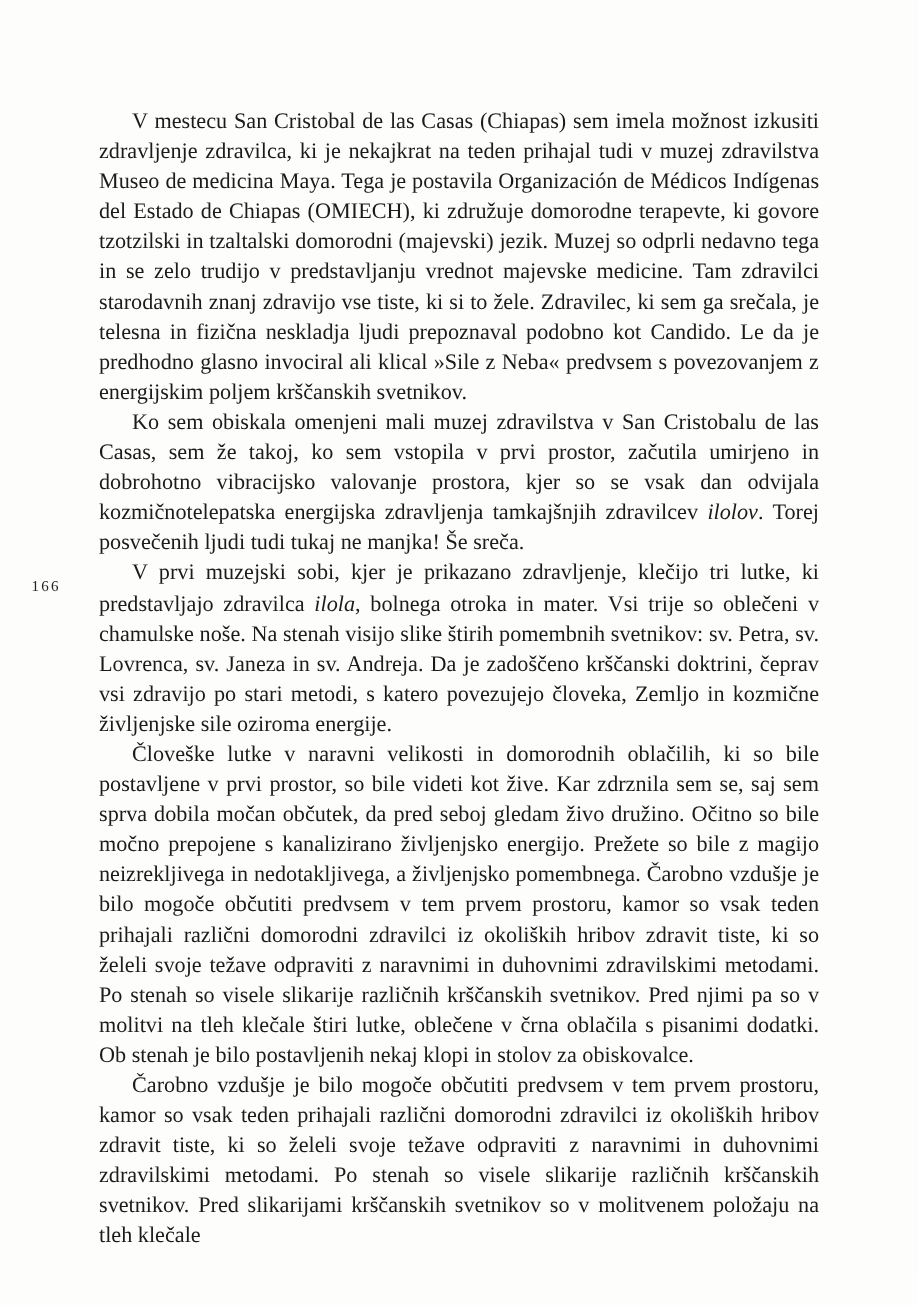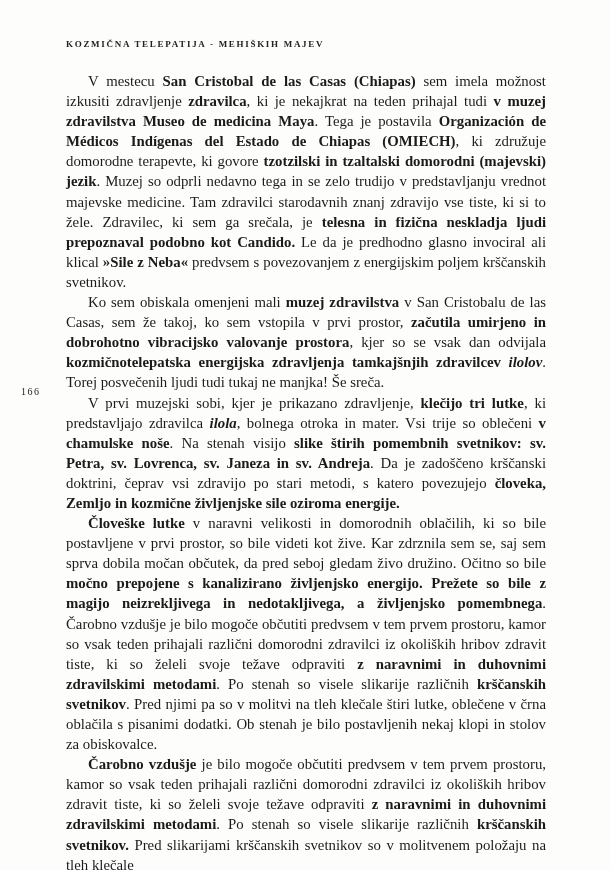--- a/index.html
+++ b/index.html
@@ -36,28 +36,27 @@
     left: 66px; top: 71px;
     width: 480px;
   }
   .text-block p {
     margin: 0;
     text-indent: 22px;
     font-size: 14.8px;
     line-height: 20.1px;
     text-align: justify;
   }
-  .bold { font-weight: bold; }
+  .bold { font-weight: normal; }
   .italic { font-style: italic; }
 </style>
 </head>
 <body>
 
 <div class="page">
-  <header class="running-head">KOZMIČNA TELEPATIJA - MEHIŠKIH MAJEV</header>
   <div class="page-number">166</div>
   <main class="text-block">
       <p><span>V mestecu </span><span class="bold">San Cristobal de las Casas (Chiapas)</span><span> sem imela možnost izkusiti zdravljenje </span><span class="bold">zdravilca</span><span>, ki je nekajkrat na teden prihajal tudi </span><span class="bold">v muzej zdravilstva Museo de medicina Maya</span><span>. Tega je postavila </span><span class="bold">Organización de Médicos Indígenas del Estado de Chiapas (OMIECH)</span><span>, ki združuje domorodne terapevte, ki govore </span><span class="bold">tzotzilski in tzaltalski domorodni (majevski) jezik</span><span>. Muzej so odprli nedavno tega in se zelo trudijo v predstavljanju vrednot majevske medicine. Tam zdravilci starodavnih znanj zdravijo vse tiste, ki si to žele. Zdravilec, ki sem ga srečala, je </span><span class="bold">telesna in fizična neskladja ljudi prepoznaval podobno kot Candido.</span><span> Le da je predhodno glasno invociral ali klical </span><span class="bold">»Sile z Neba«</span><span> predvsem s povezovanjem z energijskim poljem krščanskih svetnikov.</span></p>
       <p><span>Ko sem obiskala omenjeni mali </span><span class="bold">muzej zdravilstva</span><span> v San Cristobalu de las Casas, sem že takoj, ko sem vstopila v prvi prostor, </span><span class="bold">začutila umirjeno in dobrohotno vibracijsko valovanje prostora</span><span>, kjer so se vsak dan odvijala </span><span class="bold">kozmičnotelepatska energijska zdravljenja tamkajšnjih zdravilcev </span><span class="bold italic">ilolov</span><span>. Torej posvečenih ljudi tudi tukaj ne manjka! Še sreča.</span></p>
       <p><span>V prvi muzejski sobi, kjer je prikazano zdravljenje, </span><span class="bold">klečijo tri lutke</span><span>, ki predstavljajo zdravilca </span><span class="bold italic">ilola</span><span>, bolnega otroka in mater. Vsi trije so oblečeni </span><span class="bold">v chamulske noše</span><span>. Na stenah visijo </span><span class="bold">slike štirih pomembnih svetnikov: sv. Petra, sv. Lovrenca, sv. Janeza in sv. Andreja</span><span>. Da je zadoščeno krščanski doktrini, čeprav vsi zdravijo po stari metodi, s katero povezujejo </span><span class="bold">človeka, Zemljo in kozmične življenjske sile oziroma energije.</span></p>
       <p><span class="bold">Človeške lutke</span><span> v naravni velikosti in domorodnih oblačilih, ki so bile postavljene v prvi prostor, so bile videti kot žive. Kar zdrznila sem se, saj sem sprva dobila močan občutek, da pred seboj gledam živo družino. Očitno so bile </span><span class="bold">močno prepojene s kanalizirano življenjsko energijo. Prežete so bile z magijo neizrekljivega in nedotakljivega, a življenjsko pomembnega</span><span>. Čarobno vzdušje je bilo mogoče občutiti predvsem v tem prvem prostoru, kamor so vsak teden prihajali različni domorodni zdravilci iz okoliških hribov zdravit tiste, ki so želeli svoje težave odpraviti </span><span class="bold">z naravnimi in duhovnimi zdravilskimi metodami</span><span>. Po stenah so visele slikarije različnih </span><span class="bold">krščanskih svetnikov</span><span>. Pred njimi pa so v molitvi na tleh klečale štiri lutke, oblečene v črna oblačila s pisanimi dodatki. Ob stenah je bilo postavljenih nekaj klopi in stolov za obiskovalce.</span></p>
       <p><span class="bold">Čarobno vzdušje</span><span> je bilo mogoče občutiti predvsem v tem prvem prostoru, kamor so vsak teden prihajali različni domorodni zdravilci iz okoliških hribov zdravit tiste, ki so želeli svoje težave odpraviti </span><span class="bold">z naravnimi in duhovnimi zdravilskimi metodami</span><span>. Po stenah so visele slikarije različnih </span><span class="bold">krščanskih svetnikov.</span><span> Pred slikarijami krščanskih svetnikov so v molitvenem položaju na tleh klečale</span></p>
     </main>
 </div>
 

